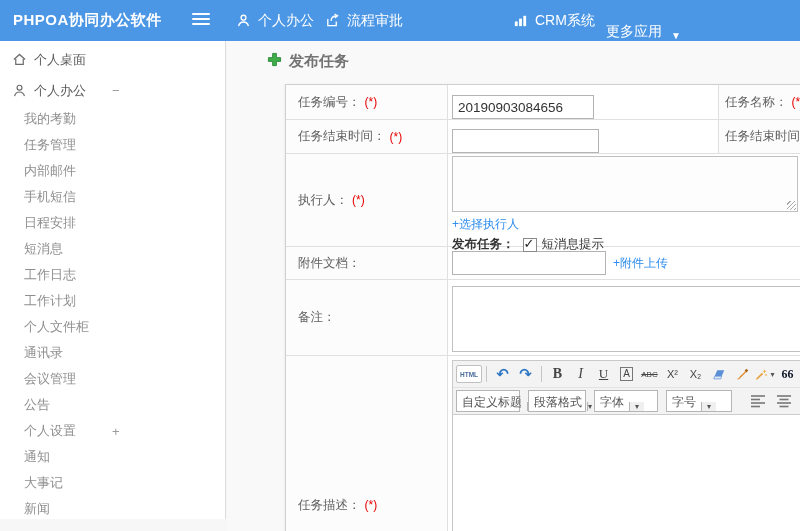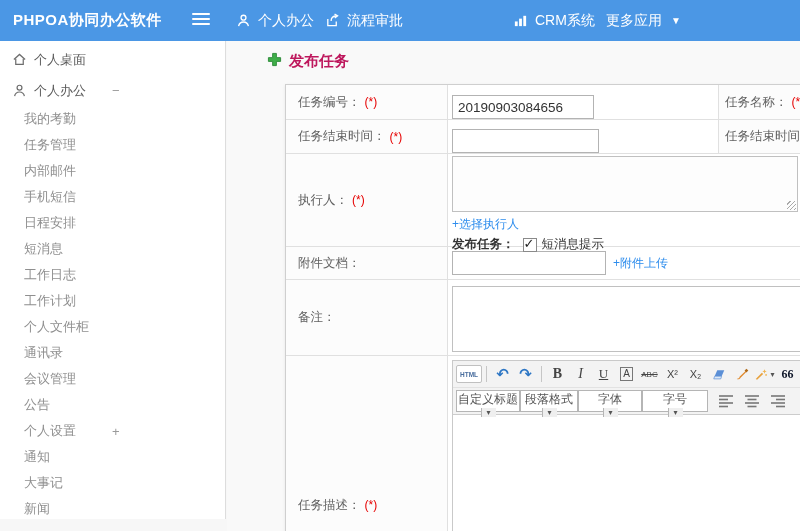--- a/index.html
+++ b/index.html
@@ -23,21 +23,21 @@
            border-right:1px solid #dddddd;overflow:hidden;padding-top:3px;box-sizing:border-box;}
   .side-item{position:relative;display:flex;align-items:center;cursor:pointer;}
   .side-item.top{height:31px;padding-left:12px;color:#5a5a5a;font-size:13px;}
   .side-item.sub{height:26px;padding-left:24px;color:#8f8f8f;font-size:13px;}
   .side-item .s-icon{margin-right:7px;color:#6d6d6d;display:flex;}
   .side-toggle{position:absolute;left:112px;top:0;height:100%;display:flex;align-items:center;
                color:#9a9a9a;font-size:13px;cursor:pointer;}
   
   .main{position:absolute;left:227px;top:41px;width:573px;bottom:0;background:#f9f9f9;overflow:hidden;}
   .page-header{position:absolute;left:40px;top:11px;display:flex;align-items:center;gap:7px;}
-  .page-title{font-size:15px;font-weight:bold;color:#be185d;}
+  .page-title{font-size:15px;font-weight:bold;color:#737373;}
   
   .form-table{position:absolute;left:58px;top:43px;width:960px;background:#fff;
               border:1px solid #cfcfcf;box-shadow:0 1px 3px rgba(0,0,0,.08);}
   .f-row{display:flex;border-top:1px solid #e0e0e0;box-sizing:border-box;}
   .f-row:first-child{border-top:none;}
   .cell{box-sizing:border-box;}
   .cell-label{width:162px;min-width:162px;border-right:1px solid #e0e0e0;display:flex;align-items:center;
               padding-left:12px;font-size:12.5px;color:#616161;background:#fcfcfc;}
   .cell-mid{width:271px;min-width:271px;border-right:1px solid #e0e0e0;display:flex;align-items:flex-end;padding-left:4px;}
   .cell-label2{width:160px;min-width:160px;border-right:1px solid #e0e0e0;display:flex;align-items:center;
@@ -77,22 +77,22 @@
            width:24px;height:16px;letter-spacing:0;}
   .tb-undo,.tb-redo{font-size:15px;color:#2d76c4;font-weight:bold;}
   .tb-b{font-family:"Liberation Serif",serif;font-weight:bold;font-size:14px;}
   .tb-i{font-family:"Liberation Serif",serif;font-style:italic;font-size:14px;}
   .tb-u{font-family:"Liberation Serif",serif;font-size:13px;text-decoration:underline;}
   .tb-abox span{border:1px solid #777;font-size:10px;padding:0 2px;line-height:12px;}
   .tb-abc{font-size:8px;text-decoration:line-through;letter-spacing:0;}
   .tb-sup,.tb-sub{font-size:11px;}
   .tb-quote{font-family:"Liberation Serif",serif;font-weight:bold;font-size:12px;color:#0f172a;}
   .tb-caret{font-size:8px;color:#555;margin-left:2px;}
-  .dd{height:20px;border:1px solid #b5b5b5;background:#fff;display:flex;align-items:center;
-      font-size:12px;color:#555;margin-right:0;cursor:pointer;flex-direction:column;}
+  .dd{height:20px;border:1px solid #b5b5b5;background:#fff;display:flex;align-items:flex-end;
+      font-size:12px;color:#555;margin-right:8px;cursor:pointer;}
   .dd .txt{display:flex;align-items:center;padding:0 5px;white-space:nowrap;}
   .dd .car{width:14px;border-left:1px solid #b5b5b5;background:#efefef;display:flex;
            align-items:center;justify-content:center;font-size:8px;color:#555;}
   .align-group{display:flex;gap:7px;margin-left:8px;}
   .tb-align{width:19px;height:19px;display:flex;align-items:center;justify-content:center;cursor:pointer;}
 </style>
 </head>
 <body>
 
 <div class="navbar">
@@ -129,21 +129,21 @@
     <span>
       <svg width="15" height="15" viewBox="0 0 16 16">
           <rect x="2" y="9" width="3" height="5" fill="#fff"></rect>
           <rect x="6.5" y="6" width="3" height="8" fill="#fff"></rect>
           <rect x="11" y="3" width="3" height="11" fill="#fff"></rect>
         </svg>
     </span>
     <span>CRM系统</span>
   </div>
 
-  <div class="nav-item" style="left:606px;">
+  <div class="nav-item" style="left:606px;align-items:flex-end;">
     <span>更多应用</span>
     <span class="nav-caret">▼</span>
   </div>
 </div>
 
 <div class="sidebar">
 
   <div class="side-item top">
     <span class="s-icon">
       <svg width="15" height="15" viewBox="0 0 16 16">

